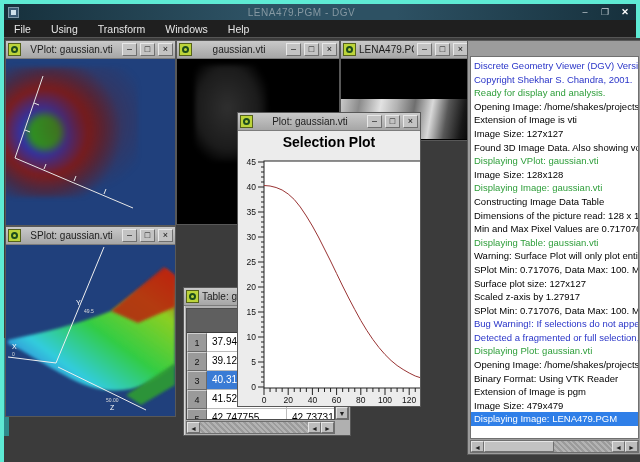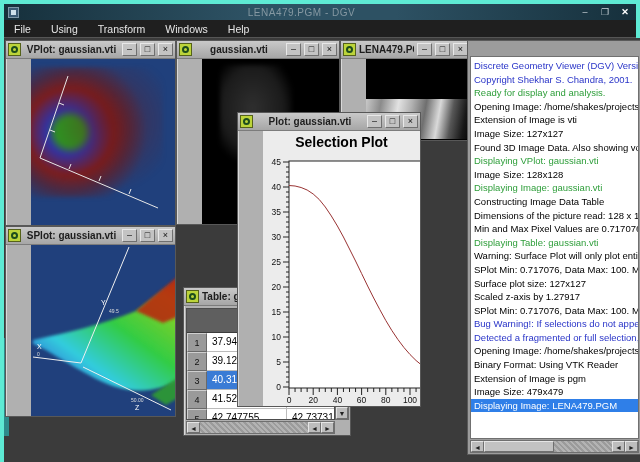--- a/index.html
+++ b/index.html
@@ -22,27 +22,27 @@
   .menuitem { color:#e6e6e6; font-size:10.5px; padding:2px 10px; }
 
   
   .mdi { position:relative; width:638px; height:426px; background:#3b3b3b; overflow:hidden; }
   .teal-strip { position:absolute; left:0; top:300px; width:5px; height:98px; background:#2e8b8b; z-index:0; }
 
   
   .cwin { position:absolute; background:#b0b0b0; border:1px solid #585858; box-shadow:inset 1px 1px 0 #d9d9d9; }
   .ctitle { height:18px; background:linear-gradient(#c9c9c9,#a6a6a6); display:flex; align-items:center;
     gap:3px; padding:0 2px; border-bottom:1px solid #7c7c7c; overflow:hidden; white-space:nowrap; }
-  .ctitle .label { flex:1; text-align:center; font-size:10px; font-weight:bold; color:#1d1d1d; overflow:hidden; }
+  .ctitle .label { flex:1; text-align:center; font-size:10px; font-weight:normal; color:#1d1d1d; overflow:hidden; }
   .logo { width:13px; height:13px; background:#bcd43a; border:1px solid #55621a; display:inline-flex;
     align-items:center; justify-content:center; flex:none; }
   .logo i { display:block; width:7px; height:7px; border:2px solid #1d4d1d; border-radius:50%; }
   .wbtn { width:15px; height:13px; flex:none; background:#c3c3c3; border:1px solid; border-color:#e8e8e8 #6f6f6f #6f6f6f #e8e8e8;
     font-size:9px; line-height:11px; text-align:center; color:#111; }
-  .cbody { position:relative; overflow:hidden;margin-left:25px; }
+  .cbody { position:relative; overflow:hidden; }
 
   
   .vplot-body { background:#20407c; }
   .vblob { position:absolute; left:-18px; top:8px; width:150px; height:130px;
     background:
       radial-gradient(circle at 62% 42%, rgba(110,25,25,.55), rgba(110,25,25,0) 60%),
       radial-gradient(circle at 38% 50%, #23a623 0 12%, #2a35b5 20%, #7c1d1d 38%, rgba(105,25,25,.55) 52%, rgba(32,64,124,0) 68%);
     filter:blur(2px); }
   .splot-body { background:#20407c; }
   .img-black { background:#000; }
@@ -389,20 +389,21 @@
           <div class="cline black">Dimensions of the picture read: 128 x 128</div>
           <div class="cline black">Min and Max Pixel Values are 0.717076 and 1</div>
           <div class="cline green">Displaying Table: gaussian.vti</div>
           <div class="cline black">Warning: Surface Plot will only plot entire table</div>
           <div class="cline black">SPlot Min: 0.717076, Data Max: 100. Mean: 33</div>
           <div class="cline black">Surface plot size: 127x127</div>
           <div class="cline black">Scaled z-axis by 1.27917</div>
           <div class="cline black">SPlot Min: 0.717076, Data Max: 100. Mean: 33</div>
           <div class="cline blue">Bug Warning!: If selections do not appear in op</div>
           <div class="cline blue">Detected a fragmented or full selection, Applyi</div>
+          <div class="cline green">Displaying Plot: gaussian.vti</div>
           <div class="cline black">Opening Image: /home/shakes/projects/scplus</div>
           <div class="cline black">Binary Format: Using VTK Reader</div>
           <div class="cline black">Extension of Image is pgm</div>
           <div class="cline black">Image Size: 479x479</div>
           <div class="cline selected">Displaying Image: LENA479.PGM</div>
         </div>
       <div class="con-hscroll">
         <span class="sbtn">◄</span>
         <span class="strack" style="display:flex">
           <span class="sthumb" style="width:55%"></span>

